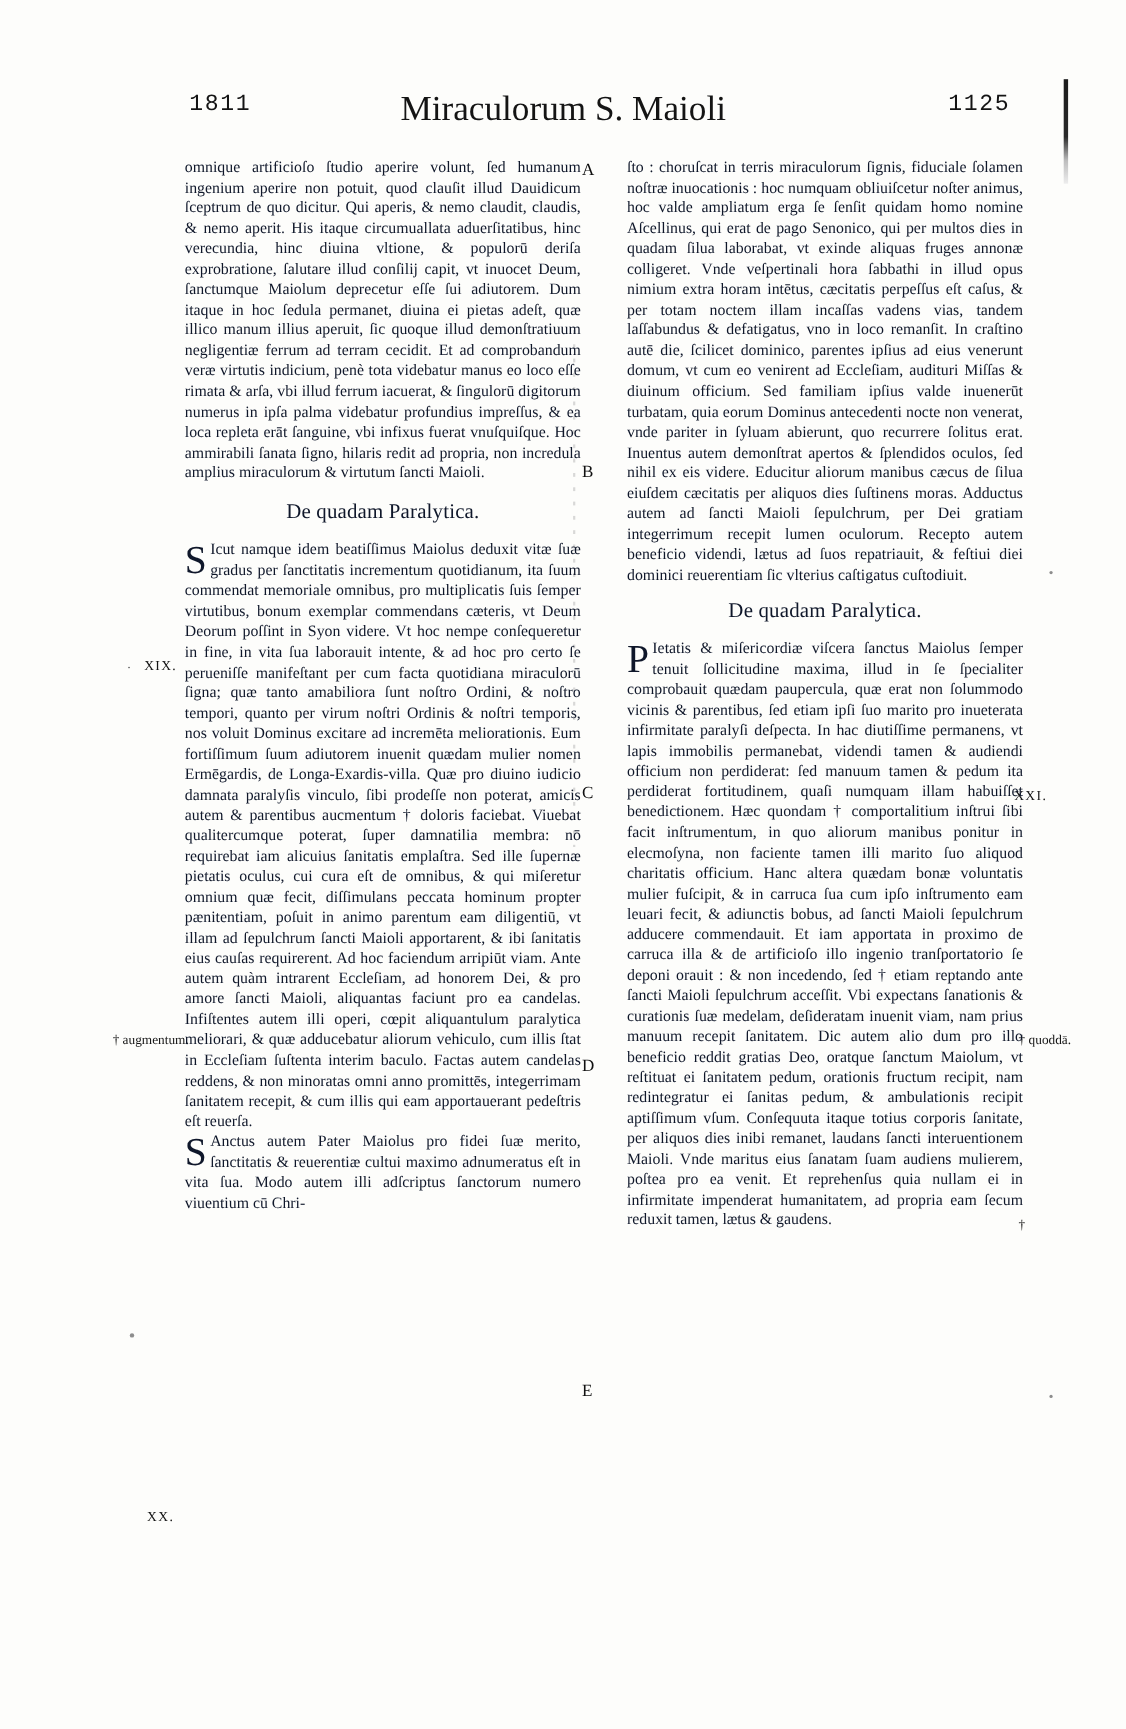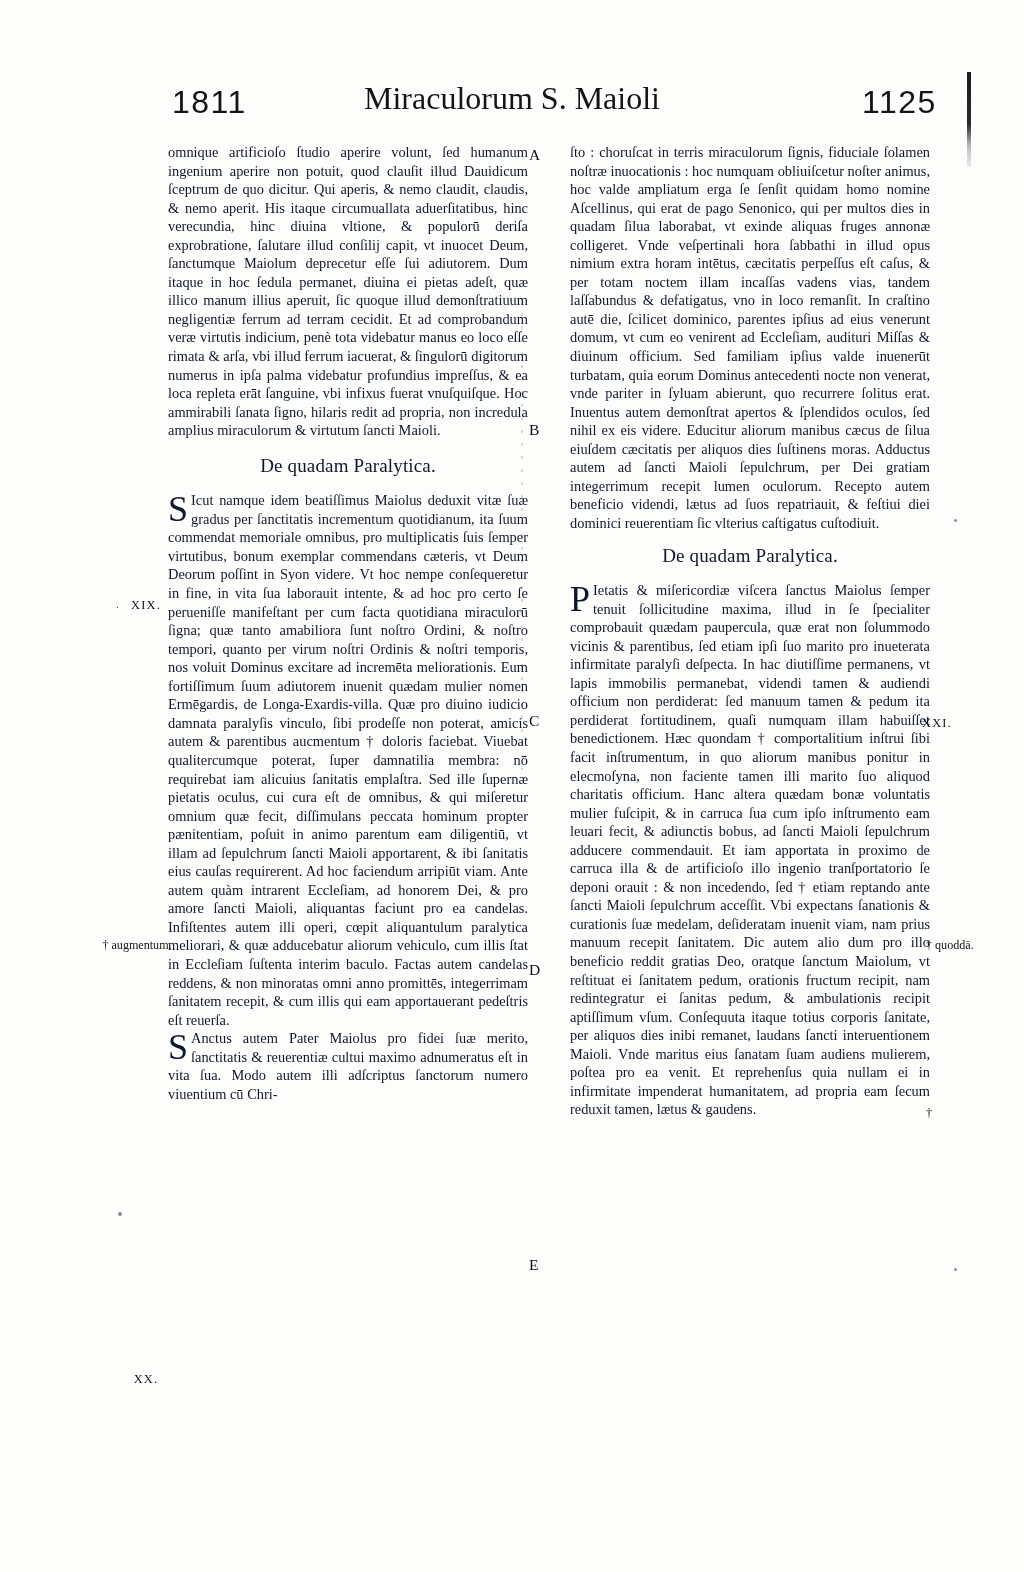--- a/index.html
+++ b/index.html
@@ -40,23 +40,23 @@
   .running-head {
     position: absolute;
     left: 0;
     top: 84px;
     width: 1024px;
     height: 40px;
   }
   .folio {
     position: absolute;
     top: 0;
-    font-size: 32px;
+    font-size: 21px;
     letter-spacing: 1.5px;
-    font-family: Liberation Sans, sans-serif;
+    font-family: Liberation Mono, monospace;
     color: #141414;
   }
   .folio-left  { left: 172px; }
   .folio-right { left: 862px; }
   .head-title {
     position: absolute;
     left: 0;
     top: -4px;
     width: 1024px;
     text-align: center;

